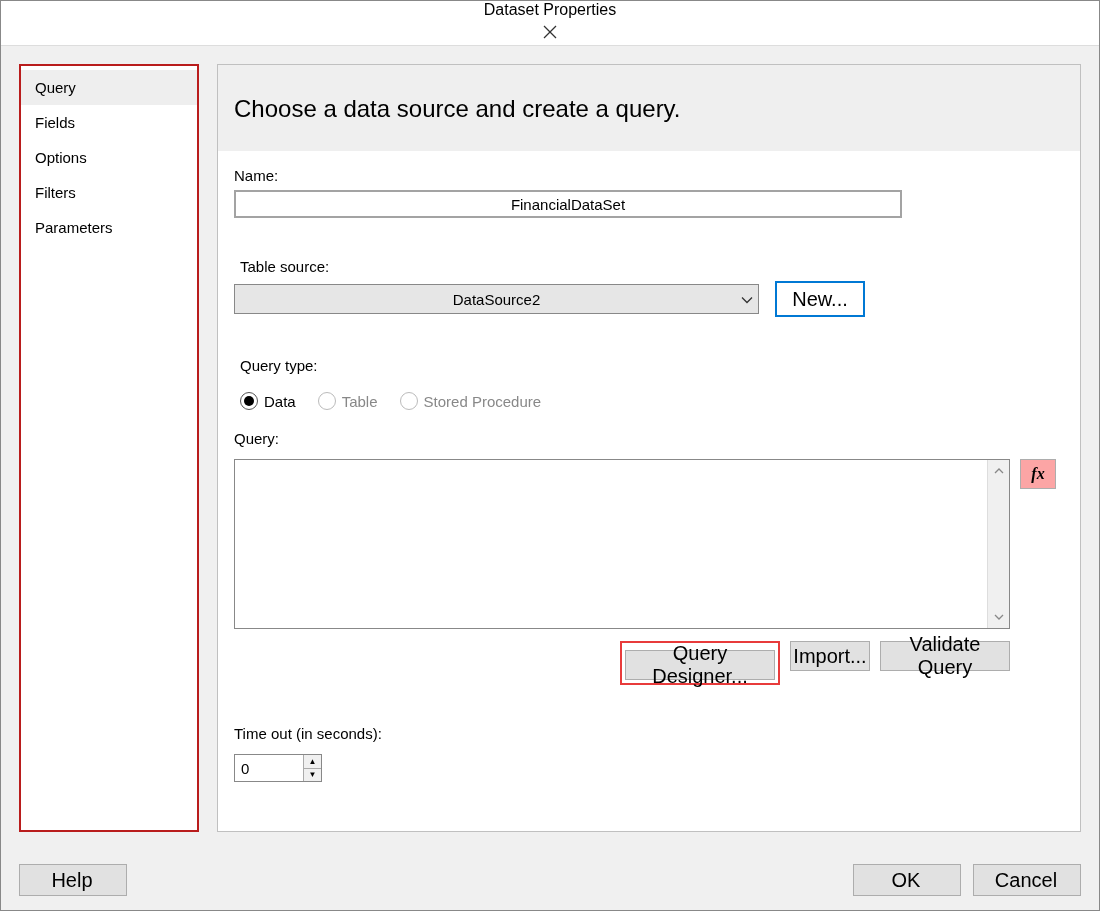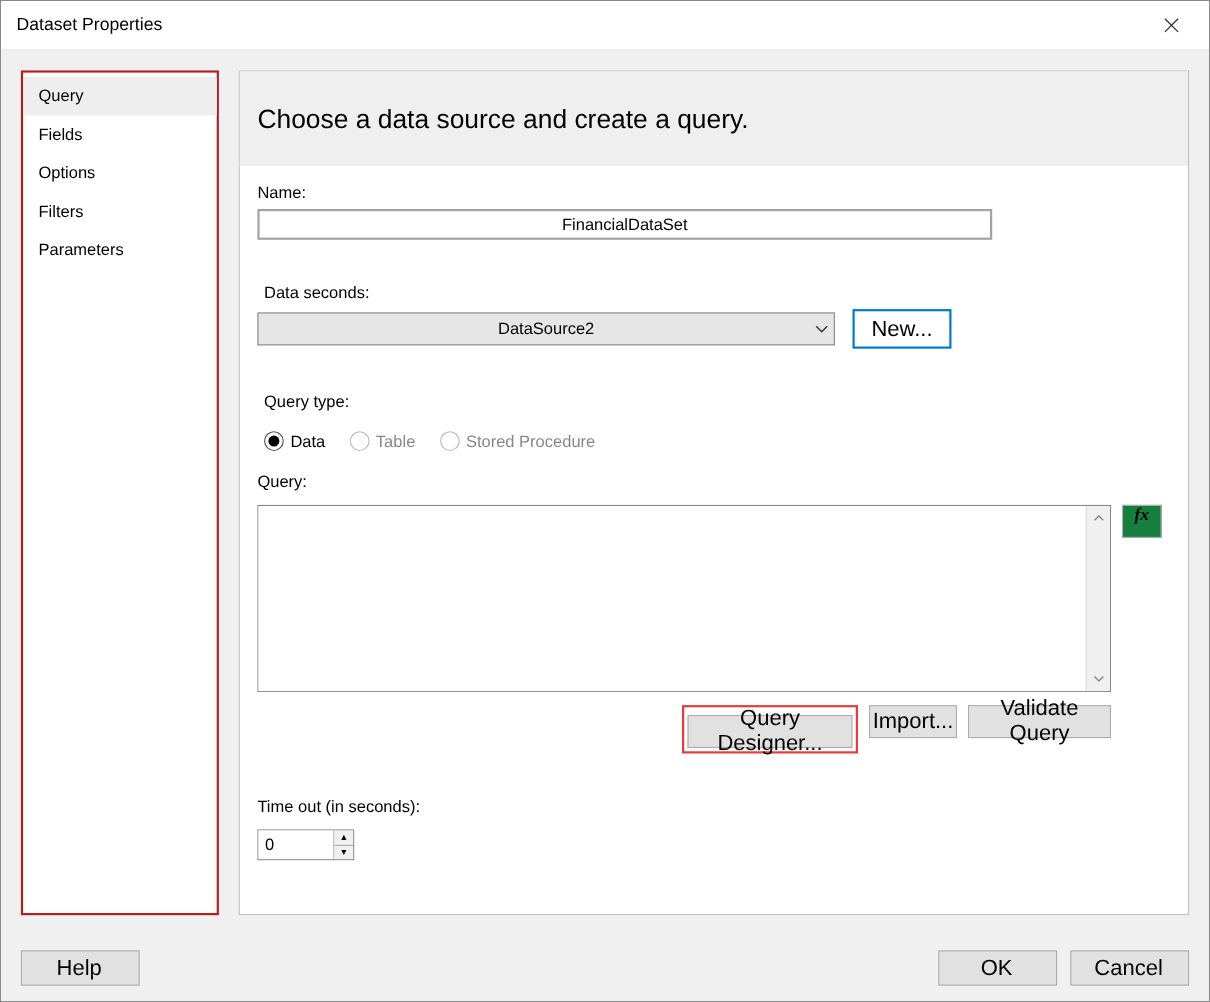--- a/index.html
+++ b/index.html
@@ -19,20 +19,21 @@
     flex-direction: column;
     background: #fff;
   }
   .titlebar {
     height: 45px;
     display: flex;
     align-items: center;
     padding: 0 14px;
     border-bottom: 1px solid #ddd;
     background: #fff;
+    flex-direction: column;
   }
   .titlebar-title {
     font-size: 16px;
     flex: 1;
   }
   .close-btn {
     width: 40px; height: 40px;
     display: flex; align-items: center; justify-content: center;
     cursor: pointer;
   }
@@ -201,22 +202,22 @@
   }
   .scroll-arrow {
     height: 22px;
     display: flex; align-items: center; justify-content: center;
     color: #666;
     font-size: 12px;
   }
   .fx-btn {
     width: 36px; height: 30px;
     border: 1px solid #adadad;
-    background: #15803d;
-    display: flex; align-items: flex-start; justify-content: center;
+    background: #fca5a5;
+    display: flex; align-items: center; justify-content: center;
     font-style: italic;
     font-weight: bold;
     font-family: "Times New Roman", serif;
     font-size: 16px;
     cursor: pointer;
   }
   .query-buttons-row {
     display: flex;
     gap: 10px;
     margin-top: 12px;
@@ -313,21 +314,21 @@
     <div class="main-panel">
       <div class="main-header">Choose a data source and create a query.</div>
 
       <div class="main-content">
 
         <div class="field-label">Name:</div>
         <input class="text-input" type="text" value="FinancialDataSet" style="">
 
         <div class="section-gap"></div>
 
-        <div class="field-label" style="margin-left:6px">Data seconds:</div>
+        <div class="field-label" style="margin-left:6px">Table source:</div>
         <div class="ds-row">
           <div class="select-wrap">
             <div class="select-box">
               <span>DataSource2</span>
             </div>
             <span class="select-chevron">
               <svg width="12" height="8" viewBox="0 0 12 8">
                   <polyline points="1,1 6,6 11,1" fill="none" stroke="#333" stroke-width="1.3"></polyline>
                 </svg>
             </span>

